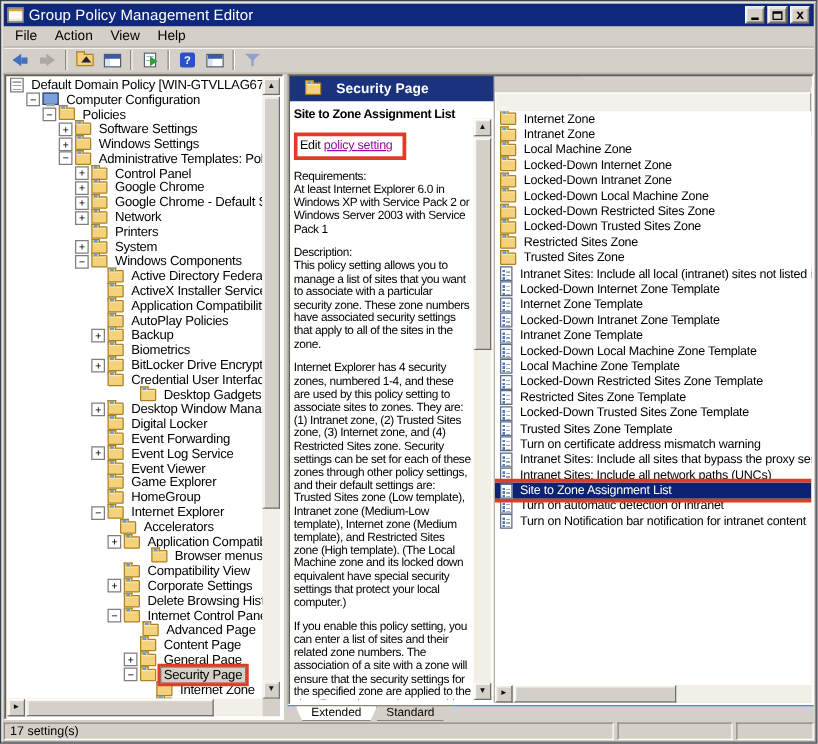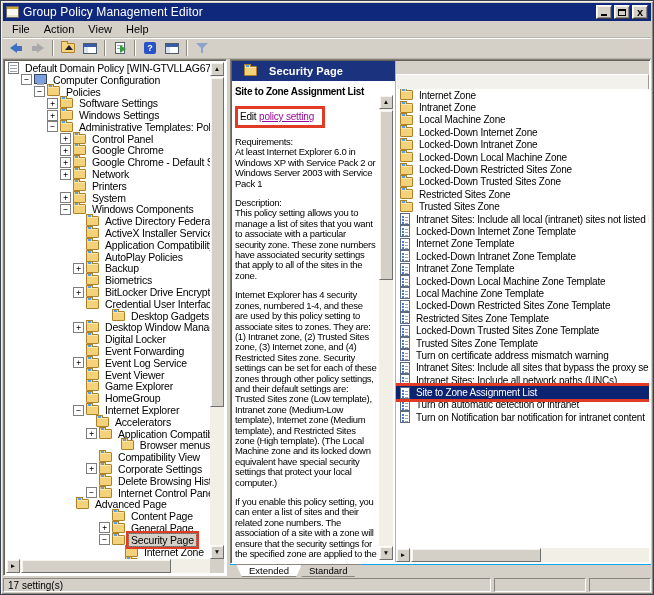--- a/index.html
+++ b/index.html
@@ -356,21 +356,21 @@
           <div class="trow" style="padding-left: 80px;">
             <span class="exp-sp"></span>
             <span class="fico ico-folder"></span>
             <span class="tlabel">Delete Browsing History</span>
           </div>
           <div class="trow" style="padding-left: 80px;">
             <span class="exp">−</span>
             <span class="fico ico-folder"></span>
             <span class="tlabel">Internet Control Panel</span>
           </div>
-          <div class="trow" style="padding-left: 57px;">
+          <div class="trow" style="padding-left: 95px;">
             <span class="exp-sp"></span>
             <span class="fico ico-folder"></span>
             <span class="tlabel">Advanced Page</span>
           </div>
           <div class="trow" style="padding-left: 93px;">
             <span class="exp-sp"></span>
             <span class="fico ico-folder"></span>
             <span class="tlabel">Content Page</span>
           </div>
           <div class="trow" style="padding-left: 93px;">

